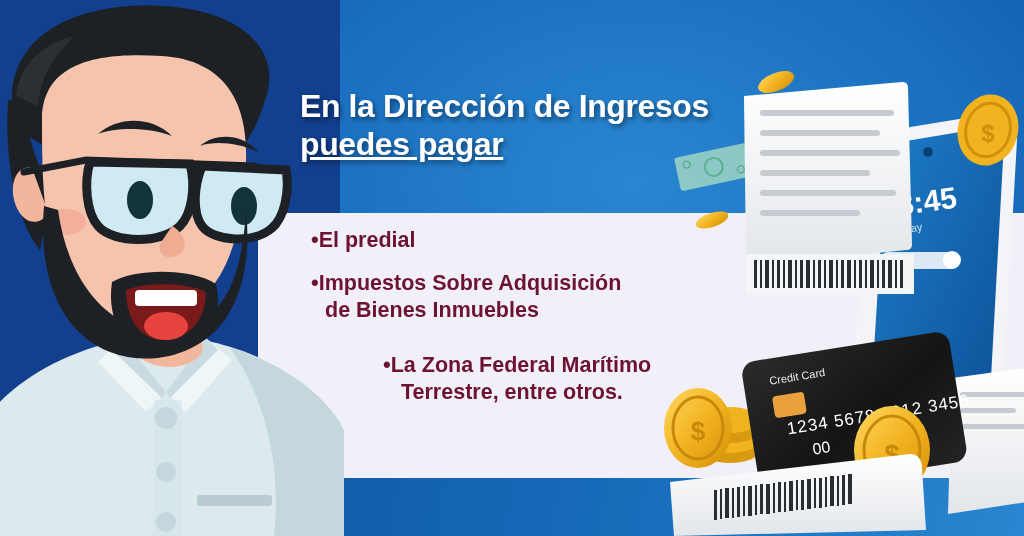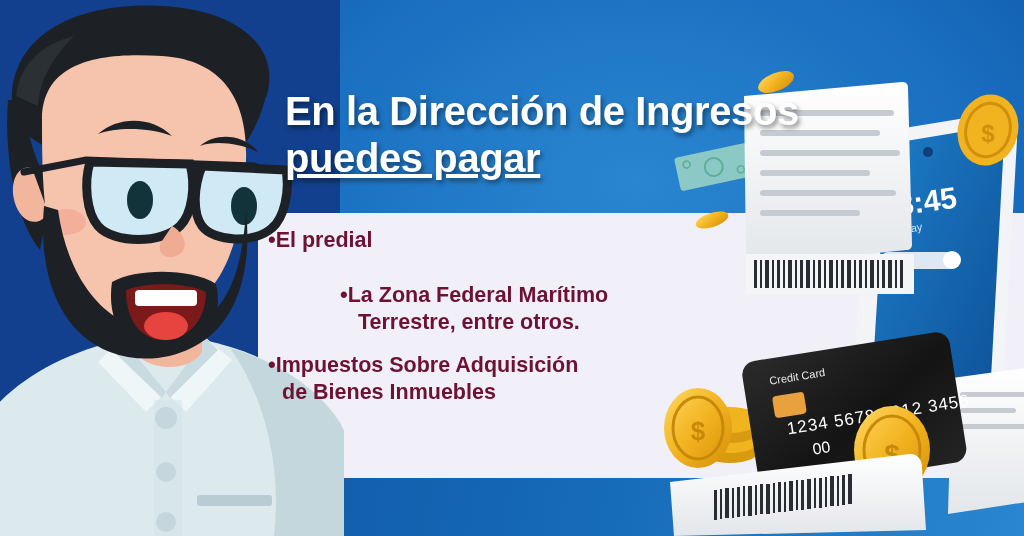--- a/index.html
+++ b/index.html
@@ -22,44 +22,44 @@
     clip-path:polygon(0 0, 100% 0, 100% 56%, 58% 78%, 0 100%);
   }
   
   .bottom-band{
     position:absolute; left:0; right:0; bottom:0; height:70px;
     background:linear-gradient(100deg,#0c4fa0 0%, #1569b6 55%, #2a86d0 100%);
   }
 
   
   .heading{
-    position:absolute; left:285px; top:88px; width:680px;
+    position:absolute; left:300px; top:88px; width:680px;
     color:#ffffff;
-    font-size:40px; font-weight:bold; line-height:1.18;
+    font-size:32px; font-weight:bold; line-height:1.18;
     letter-spacing:-0.4px;
     text-shadow:2px 3px 5px rgba(0,0,0,.45);
     z-index:30;
   }
   .heading .l2{ display:block;text-decoration:underline; }
 
   
   .panel{
     position:absolute; left:258px; top:213px; width:766px; height:265px;
     background:#f1eff7;
     z-index:10;
   }
   .panel-list{
     position:absolute; left:268px; top:226px; width:520px;
     z-index:26;
     color:#6d1233;
     font-weight:bold;
     font-size:21.5px;
     line-height:1.28;
   }
-  .bullet-row{ margin-bottom:14px; white-space:nowrap; }
+  .bullet-row{ margin-bottom:14px; white-space:nowrap;margin-left:43px; }
   .bullet-row.wrap{ white-space:normal; }
   .bullet-row .dot{ font-size:22px; }
   .indent{ padding-left:14px; display:block; }
   .bullet-row.last{ margin-top:26px; padding-left:72px; white-space:normal; }
   .bullet-row.last .indent{ padding-left:18px; }
 
   
   .person{ position:absolute; left:-6px; top:0; width:350px; height:536px; z-index:20; }
 
   
@@ -143,27 +143,27 @@
 
   <div class="heading">
     <span>En la Dirección de Ingresos</span>
     <span class="l2">puedes pagar</span>
   </div>
 
   <div class="panel-list">
     <div class="bullet-row">
       <span class="dot">•</span><span>El predial</span>
     </div>
+    <div class="bullet-row wrap">
+      <span class="dot">•</span><span>Impuestos Sobre Adquisición</span>
+      <span class="indent">de Bienes Inmuebles</span>
+    </div>
     <div class="bullet-row last">
       <span class="dot">•</span><span>La Zona Federal Marítimo</span>
       <span class="indent">Terrestre, entre otros.</span>
-    </div>
-    <div class="bullet-row wrap">
-      <span class="dot">•</span><span>Impuestos Sobre Adquisición</span>
-      <span class="indent">de Bienes Inmuebles</span>
     </div>
   </div>
 
   <svg class="graphic" viewBox="0 0 380 506">
     <defs>
       <linearGradient id="gCoin" x1="0" y1="0" x2="1" y2="1">
         <stop offset="0%" stop-color="#ffd861"></stop>
         <stop offset="50%" stop-color="#f2b320"></stop>
         <stop offset="100%" stop-color="#d48f09"></stop>
       </linearGradient>

